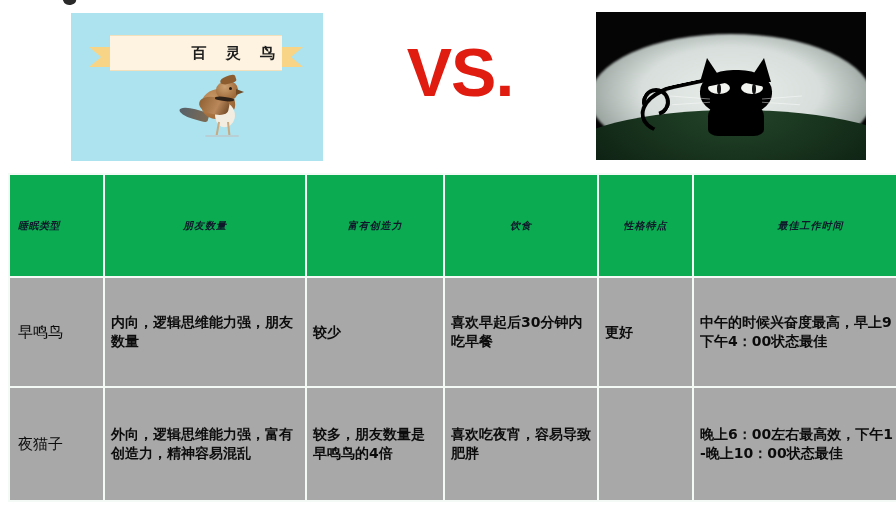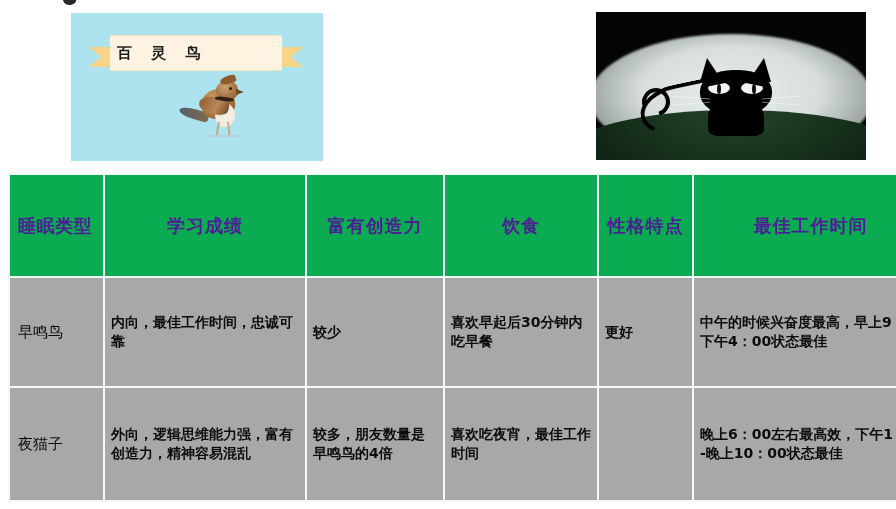--- a/index.html
+++ b/index.html
@@ -65,21 +65,21 @@
     position: absolute;
     left: 21px;
     top: 0;
     right: 21px;
     height: 34px;
     background: #fdf3e0;
     border-top: 1px solid #f2e0bd;
     border-bottom: 1px solid #f2e0bd;
     display: flex;
     align-items: center;
-    justify-content: flex-start;
+    justify-content: flex-end;
   }
   .banner-text {
     font-family: "DejaVu Sans", "Liberation Sans", sans-serif;
     font-size: 15px;
     font-weight: 700;
     color: #1d1d1d;
     letter-spacing: 7px;
     text-indent: 7px;
   }
 
@@ -280,27 +280,28 @@
   .compare-table th,
   .compare-table td {
     border: 2px solid #f4fbf6;
     vertical-align: middle;
     overflow: hidden;
     white-space: normal;
     word-break: break-all;
   }
   .compare-table thead th {
     background: #0bab52;
-    color: #4c1d95;
+    color: #0f172a;
     height: 99px;
-    font-size: 18px;
+    font-size: 10px;
     font-weight: 700;
     text-align: center;
     letter-spacing: 1px;
     font-family: "DejaVu Sans", "Liberation Sans", sans-serif;
+    font-style: italic;
   }
   .compare-table thead th.first {
     text-align: left;
     padding-left: 8px;
     letter-spacing: 0.5px;
   }
   .compare-table tbody td {
     background: #a8a8a8;
     color: #0c0c0c;
     font-size: 14px;
@@ -353,20 +354,21 @@
       <div class="crest"></div>
       <div class="collar"></div>
       <div class="eye"></div>
       <div class="beak"></div>
       <div class="leg l"></div>
       <div class="leg r"></div>
       <div class="ground"></div>
     </div>
   </div>
 
+  <div class="vs">VS.</div>
 
   <div class="cat-card">
     <div class="moon"></div>
     <div class="hill"></div>
     <div class="tail"></div>
     <div class="tail-curl"></div>
     <div class="cat-body"></div>
     <div class="ear l"></div>
     <div class="ear r"></div>
     <div class="cat-head"></div>
@@ -379,42 +381,42 @@
     <div class="pupil l"></div>
     <div class="pupil r"></div>
   </div>
 
 </div>
 
 <table class="compare-table">
   <thead>
     <tr>
       <th class="col-type first">睡眠类型</th>
-      <th class="col-trait">学习成绩</th>
+      <th class="col-trait">朋友数量</th>
       <th class="col-friend">富有创造力</th>
       <th class="col-diet">饮食</th>
       <th class="col-grade">性格特点</th>
       <th class="col-hours">最佳工作时间</th>
     </tr>
   </thead>
   <tbody>
     <tr class="r1">
       <td class="label">早鸣鸟</td>
-      <td>内向，最佳工作时间，忠诚可靠</td>
+      <td>内向，逻辑思维能力强，朋友数量</td>
       <td>较少</td>
       <td>喜欢早起后30分钟内吃早餐</td>
       <td>更好</td>
       <td>
           <span class="cell-clip">中午的时候兴奋度最高，早上9：00-下午4：00状态最佳</span>
         </td>
     </tr>
     <tr class="r2">
       <td class="label">夜猫子</td>
       <td>外向，逻辑思维能力强，富有创造力，精神容易混乱</td>
       <td>较多，朋友数量是早鸣鸟的4倍</td>
-      <td>喜欢吃夜宵，最佳工作时间</td>
+      <td>喜欢吃夜宵，容易导致肥胖</td>
       <td></td>
       <td>
           <span class="cell-clip">晚上6：00左右最高效，下午1：00-晚上10：00状态最佳</span>
         </td>
     </tr>
   </tbody>
 </table>
 
 </body></html>

